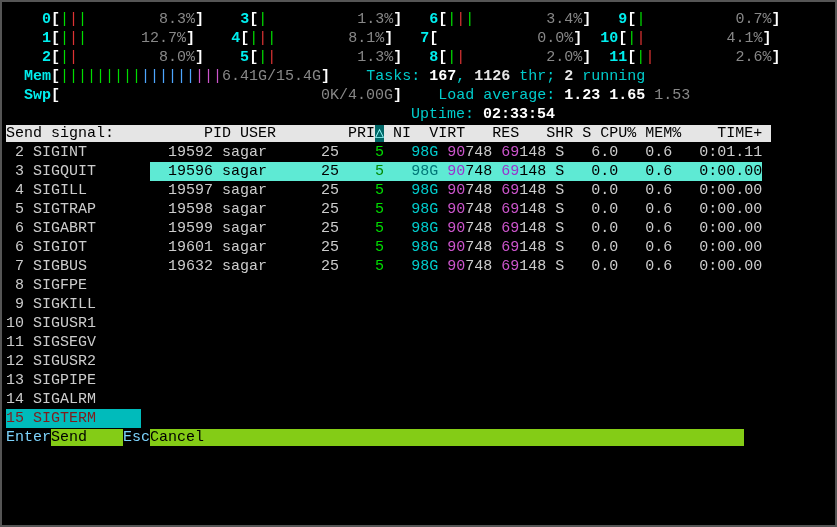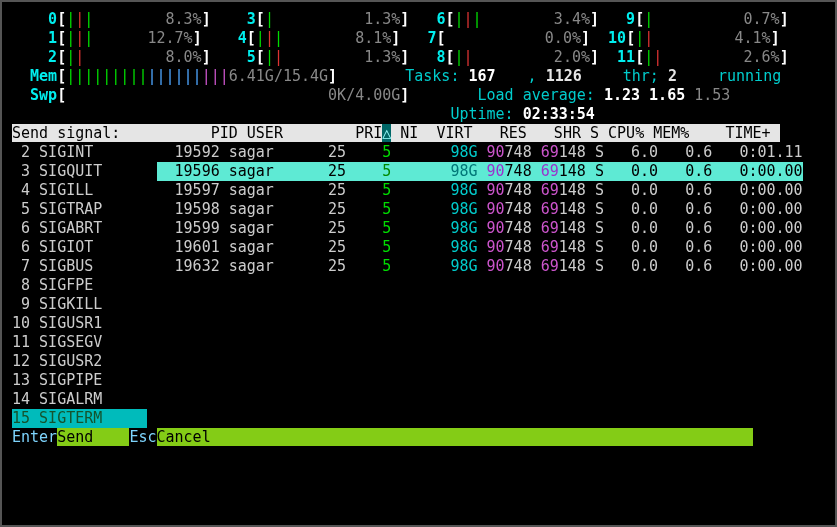--- a/index.html
+++ b/index.html
@@ -10,36 +10,37 @@
     font-size: 15px;
     line-height: 19px;
     color: #ccc;
     width: 837px;
     height: 527px;
     overflow: hidden;
     box-sizing: border-box;
     border: 2px solid #555;
   }
   .screen {
-    padding: 8px 10px 4px 10px;
+    padding: 8px 10px 4px 4px;
     white-space: pre;
+    font-family: Liberation Mono, monospace;
   }
-  .cyan { color: #00cccc; margin-left: 32px; }
+  .cyan { color: #00cccc; }
   .cyanB { color: #00eeee; font-weight: bold; }
   .white { color: #7dd3fc; }
   .whiteB { color: #ffffff; font-weight: bold; }
   .grey { color: #888; }
   .green { color: #00dd00; }
   .greenB { color: #e5e5e5; font-weight: bold; }
   .red { color: #dd3333; }
   .magenta { color: #cc55cc; }
   .blue { color: #4da6ff; }
 
   .hdr-green-bg { background: #e5e5e5; color: #000; }
-  .hdr-cyan-bg { background: #00bbbb; color: #14532d; text-align: right; }
+  .hdr-cyan-bg { background: #00bbbb; color: #7f1d1d; text-align: right; }
   .selrow { background: #5eead4; color: #000; }
   .selrow .magenta { color: #9933cc; }
   .selrow .green { color: #008800; }
   .selrow .cyan { color: #007777; }
   .footerbar { background: #84cc16; color: #000; }
 
   .row { display: flex; }
 </style>
 </head>
 <body>

